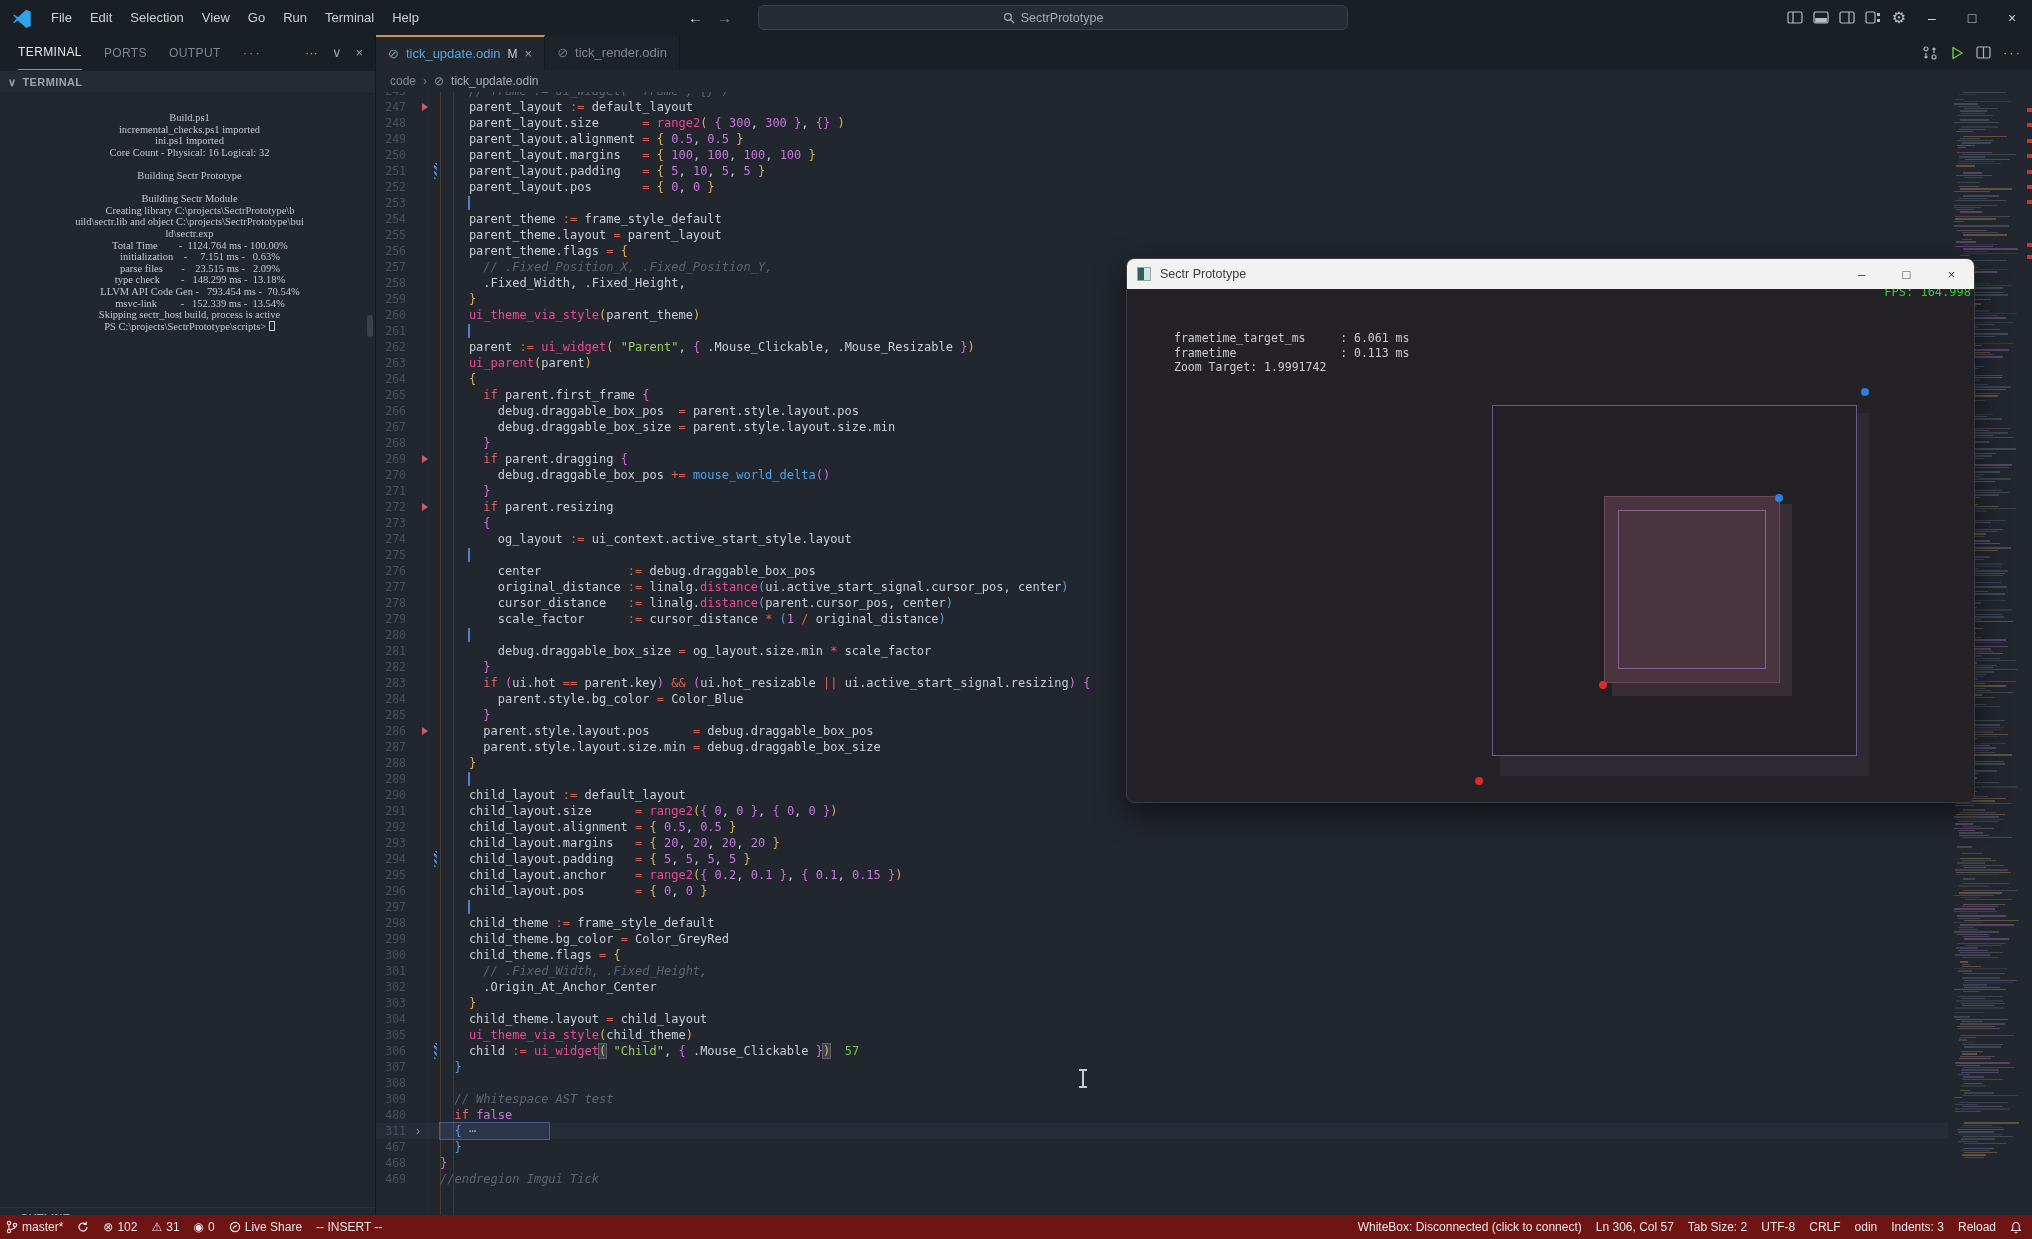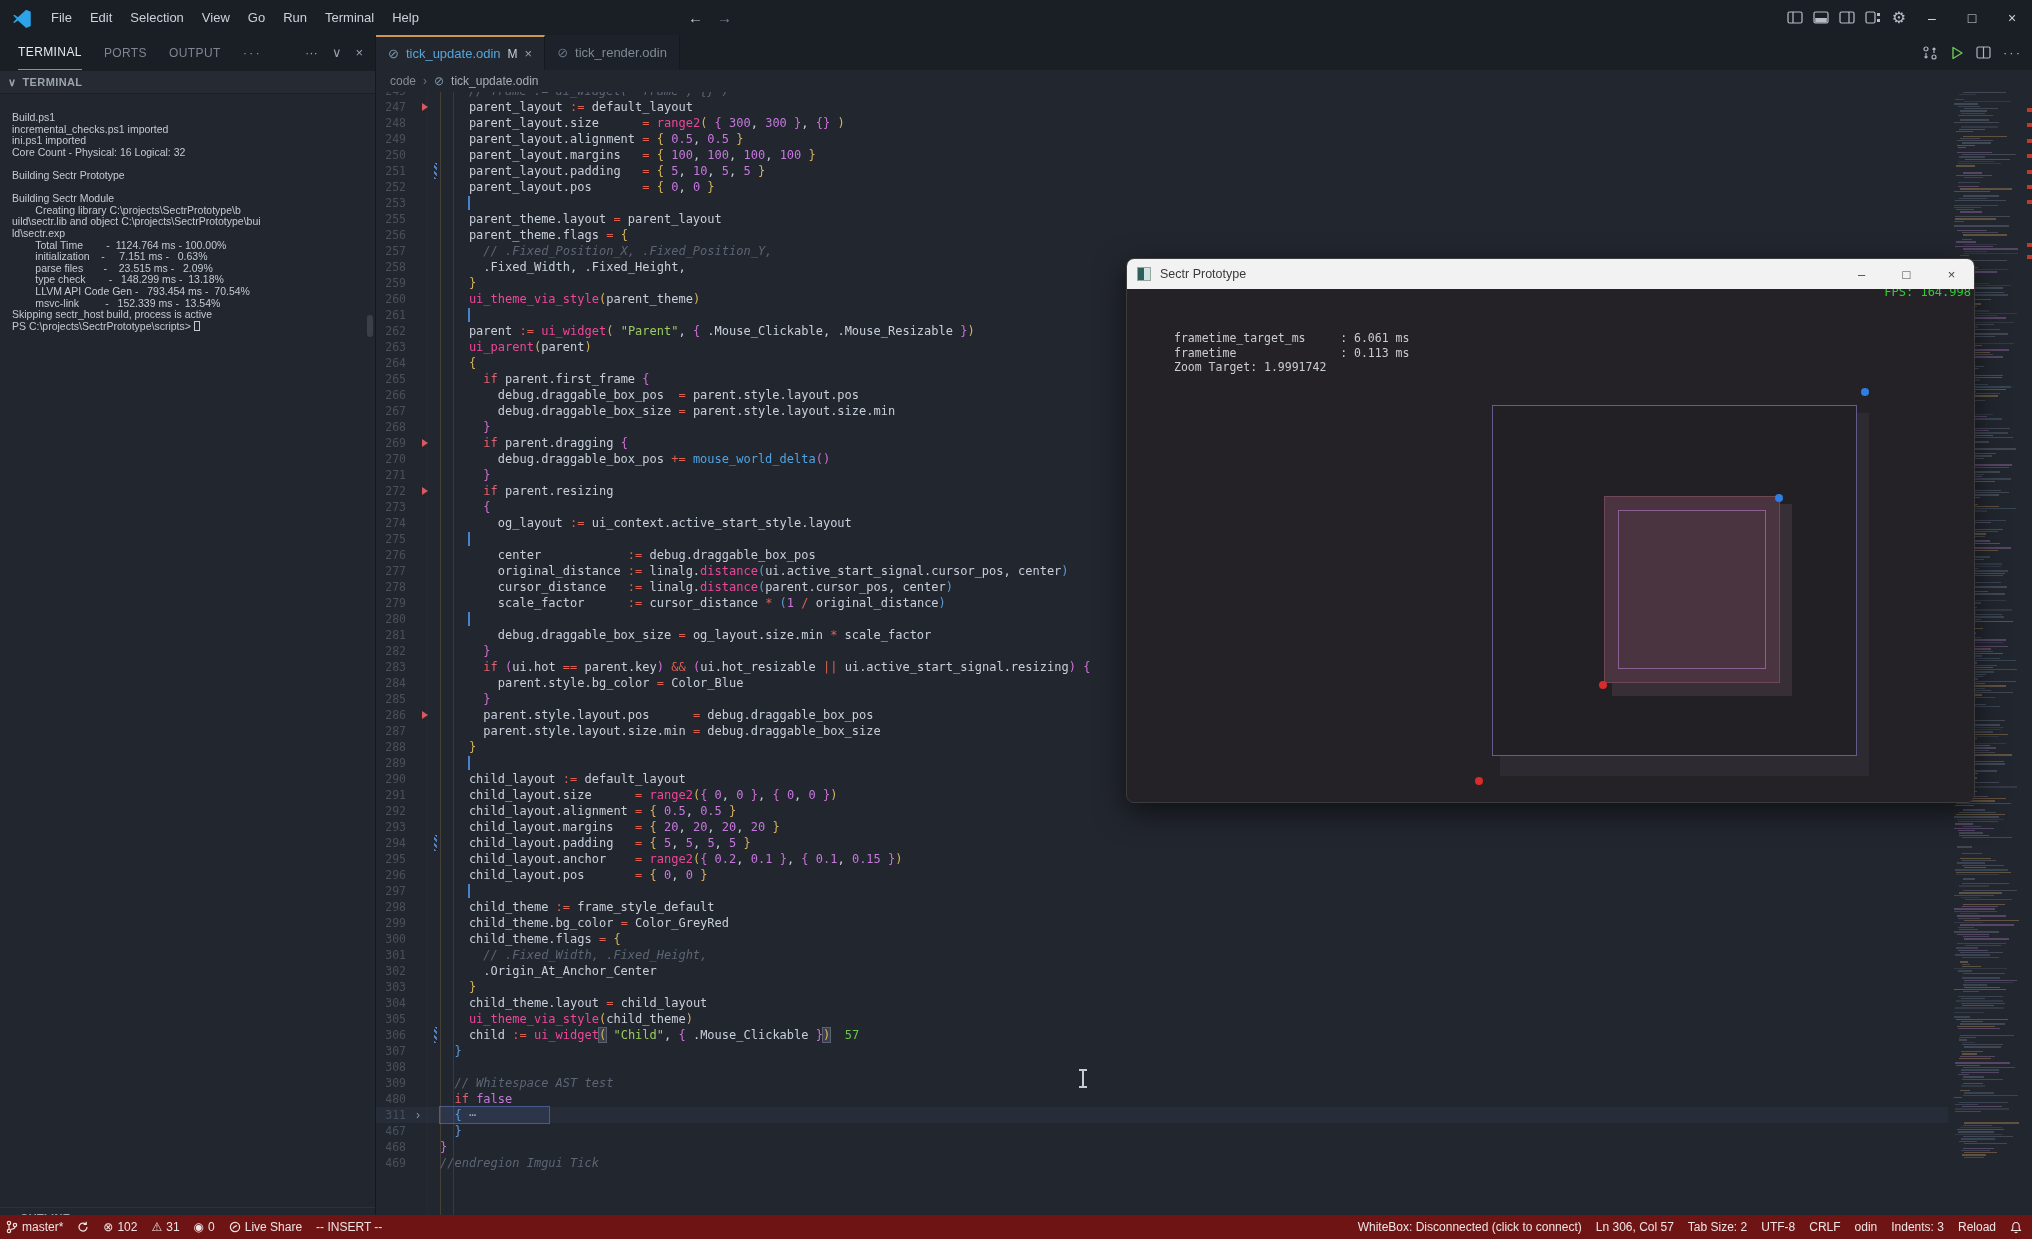--- a/index.html
+++ b/index.html
@@ -1,18 +1,18 @@
 <!DOCTYPE html>
 <html><head>
 <meta charset="utf-8">
 <style>
   * { margin:0; padding:0; box-sizing:border-box; }
   html,body { width:2032px; height:1239px; overflow:hidden; }
   body { background:#1a1e25; font-family:"Liberation Sans", sans-serif; position:relative; color:#c7cfdb; }
-  .mono { font-family:Liberation Sans, sans-serif; }
+  .mono { font-family:Liberation Serif, serif;text-align:center; }
 
   
   .titlebar { position:absolute; left:0; top:0; width:100%; height:35px; background:#1a1e25; display:flex; align-items:center; z-index:40; }
   .vslogo { width:20px; height:20px; margin:0 10px 0 12px; }
   .menus { display:flex; }
   .menu-item { font-size:13px; color:#ccd1d9; padding:4px 9px; border-radius:4px; cursor:default; }
   .nav-arrows { position:absolute; left:688px; top:0; height:35px; display:flex; align-items:center; gap:14px; font-size:15px; }
   .nav-back { color:#c9ced6; } .nav-fwd { color:#7d8692; }
   .searchbox { position:absolute; left:758px; top:5px; width:590px; height:25px; background:#262b34; border:1px solid #3b414d; border-radius:6px; display:flex; align-items:center; justify-content:center; gap:6px; color:#a4acb8; font-size:12.5px; }
   .tb-right { position:absolute; right:0; top:0; height:35px; display:flex; align-items:center; }
@@ -114,20 +114,27 @@
       <span class="menu-item">View</span>
       <span class="menu-item">Go</span>
       <span class="menu-item">Run</span>
       <span class="menu-item">Terminal</span>
       <span class="menu-item">Help</span>
     </div>
   <div class="nav-arrows">
     <span class="nav-back">←</span>
     <span class="nav-fwd">→</span>
   </div>
+  <div class="searchbox">
+    <svg class="icn" width="12" height="12" viewBox="0 0 12 12">
+        <circle cx="5" cy="5" r="3.4" fill="none" stroke="#a4acb8" stroke-width="1.2"></circle>
+        <path d="M7.6 7.6 11 11" stroke="#a4acb8" stroke-width="1.2"></path>
+      </svg>
+    <span>SectrPrototype</span>
+  </div>
   <div class="tb-right">
     <span class="tb-ic">
         <svg class="icn" width="16" height="13" viewBox="0 0 16 13">
           <rect x="1" y="1" width="14" height="11" rx="1.5" fill="none" stroke="#b8bec7" stroke-width="1.2"></rect>
           <path d="M6 1v11" stroke="#b8bec7" stroke-width="1.2"></path>
         </svg>
       </span>
     <span class="tb-ic">
         <svg class="icn" width="16" height="13" viewBox="0 0 16 13">
           <rect x="1" y="1" width="14" height="11" rx="1.5" fill="none" stroke="#b8bec7" stroke-width="1.2"></rect>
@@ -215,20 +222,24 @@
         <span class="ct"><span class="tk-v">    parent_layout.padding   </span><span class="tk-o">=</span><span class="tk-v"> </span><span class="tk-b1">{ </span><span class="tk-nu">5</span><span class="tk-v">, </span><span class="tk-nu">10</span><span class="tk-v">, </span><span class="tk-nu">5</span><span class="tk-v">, </span><span class="tk-nu">5</span><span class="tk-b1"> }</span></span>
       </div>
       <div class="crow">
         <span class="ln">252</span>
         <span class="ct"><span class="tk-v">    parent_layout.pos       </span><span class="tk-o">=</span><span class="tk-v"> </span><span class="tk-b1">{ </span><span class="tk-nu">0</span><span class="tk-v">, </span><span class="tk-nu">0</span><span class="tk-b1"> }</span></span>
       </div>
       <div class="crow">
         <span class="ln">253</span>
         <span class="bluebar"></span>
         <span class="ct"></span>
+      </div>
+      <div class="crow">
+        <span class="ln">254</span>
+        <span class="ct"><span class="tk-v">    parent_theme </span><span class="tk-o">:=</span><span class="tk-v"> frame_style_default</span></span>
       </div>
       <div class="crow">
         <span class="ln">255</span>
         <span class="ct"><span class="tk-v">    parent_theme.layout </span><span class="tk-o">=</span><span class="tk-v"> parent_layout</span></span>
       </div>
       <div class="crow">
         <span class="ln">256</span>
         <span class="ct"><span class="tk-v">    parent_theme.flags </span><span class="tk-o">=</span><span class="tk-v"> </span><span class="tk-b1">{</span></span>
       </div>
       <div class="crow">

